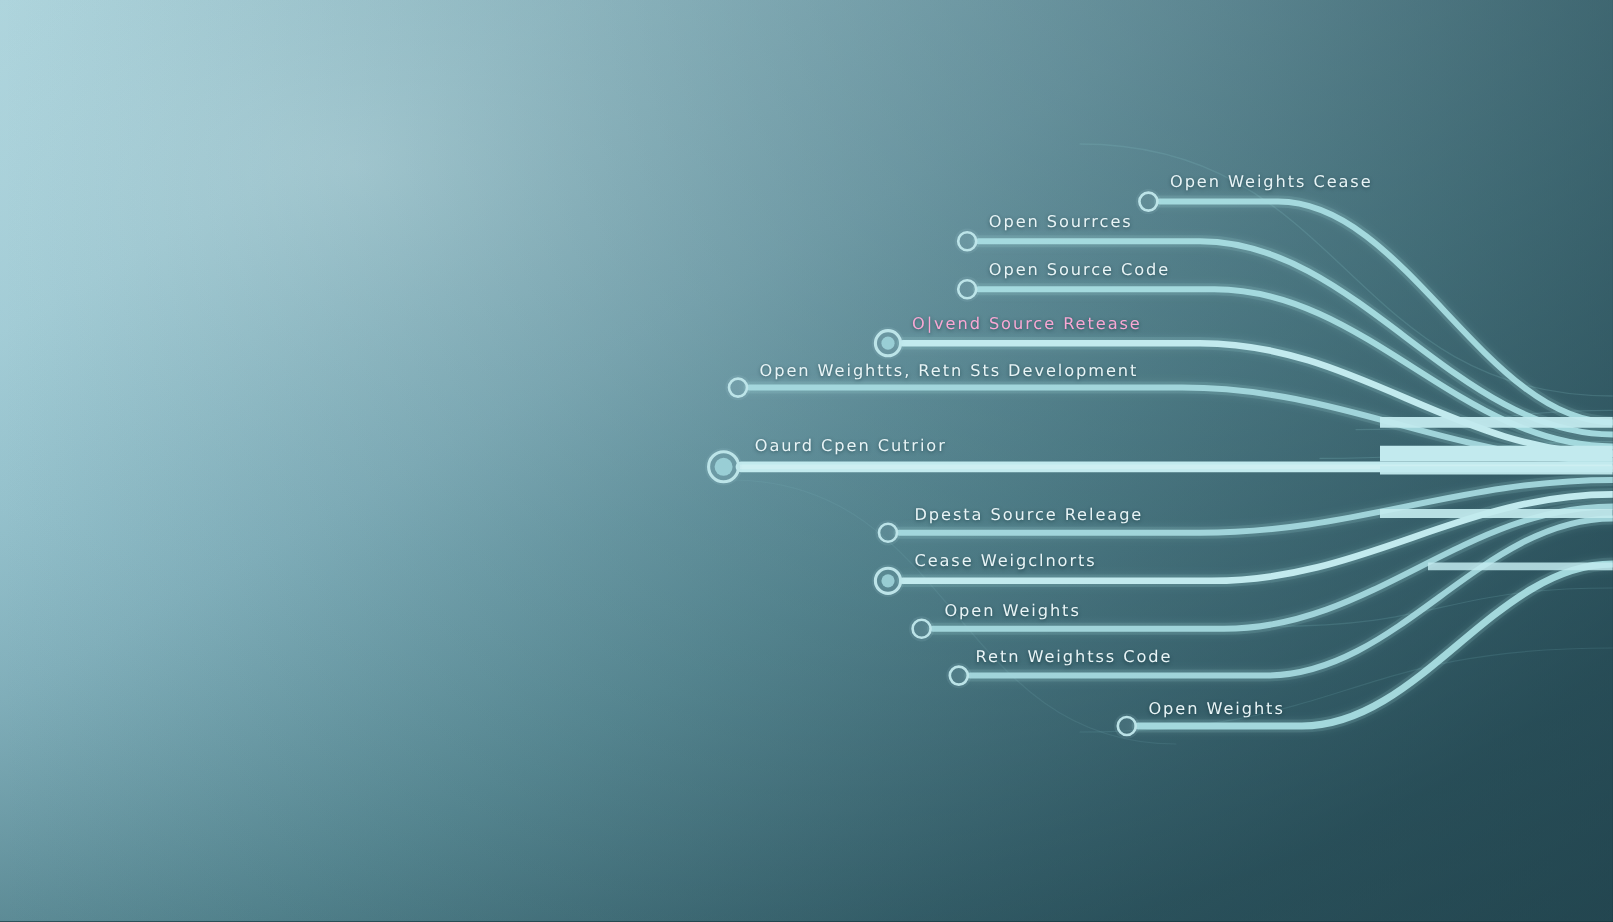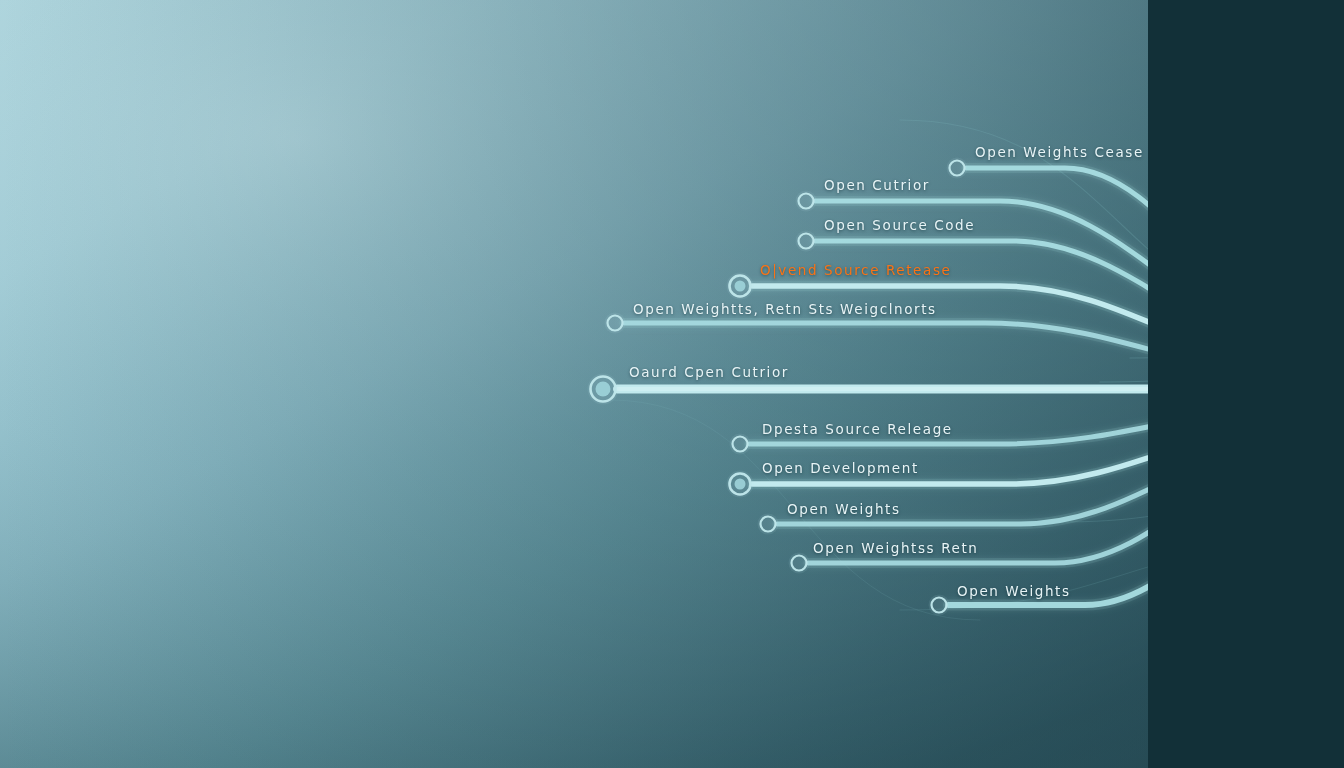--- a/index.html
+++ b/index.html
@@ -9,21 +9,21 @@
     background: #123038;
   }
   body {
     width: 1344px;
     height: 768px;
     overflow: hidden;
     font-family: "DejaVu Sans", sans-serif;
   }
   #stage {
     position: relative;
-    width: 1148px;
+    width: 1344px;
     height: 768px;
     overflow: hidden;
   }
   #canvas {
     position: absolute;
     inset: 0;
     width: 1344px;
     height: 768px;
     display: block;
   }
@@ -164,24 +164,24 @@
           <circle cx="799" cy="563" r="7.5" fill="none" stroke="#bfe6ea" stroke-width="2.2" stroke-opacity="0.97"></circle>
         </g>
         <g>
           <circle cx="939" cy="605" r="10.5" fill="#bfe6ea" fill-opacity="0.1"></circle>
           <circle cx="939" cy="605" r="7.5" fill="none" stroke="#bfe6ea" stroke-width="2.2" stroke-opacity="0.97"></circle>
         </g>
       </g>
   </svg>
   <div id="labels">
       <div class="node-label" style="left: 975px; top: 146px; font-size: 13.5px; letter-spacing: 1.6px; color: rgb(232, 244, 246);">Open Weights Cease</div>
-      <div class="node-label" style="left: 824px; top: 179px; font-size: 13.5px; letter-spacing: 1.6px; color: rgb(232, 244, 246);">Open Cutrior</div>
+      <div class="node-label" style="left: 824px; top: 179px; font-size: 13.5px; letter-spacing: 1.6px; color: rgb(232, 244, 246);">Open Sourrces</div>
       <div class="node-label" style="left: 824px; top: 219px; font-size: 13.5px; letter-spacing: 1.6px; color: rgb(232, 244, 246); text-align: center;">Open Source Code</div>
-      <div class="node-label" style="left: 760px; top: 264px; font-size: 13.5px; letter-spacing: 1.6px; color: #f97316;">O|vend Source Retease</div>
-      <div class="node-label" style="left: 633px; top: 303px; font-size: 13.5px; letter-spacing: 1.6px; color: rgb(232, 244, 246);">Open Weightts, Retn Sts Weigclnorts</div>
+      <div class="node-label" style="left: 760px; top: 264px; font-size: 13.5px; letter-spacing: 1.6px; color: #f9a8d4;">O|vend Source Retease</div>
+      <div class="node-label" style="left: 633px; top: 303px; font-size: 13.5px; letter-spacing: 1.6px; color: rgb(232, 244, 246);">Open Weightts, Retn Sts Development</div>
       <div class="node-label" style="left: 629px; top: 366px; font-size: 13.5px; letter-spacing: 1.6px; color: rgb(232, 244, 246);">Oaurd Cpen Cutrior</div>
       <div class="node-label" style="left: 762px; top: 423px; font-size: 13.5px; letter-spacing: 1.6px; color: rgb(232, 244, 246);">Dpesta Source Releage</div>
-      <div class="node-label" style="left: 762px; top: 462px; font-size: 13.5px; letter-spacing: 1.6px; color: rgb(232, 244, 246);">Open Development</div>
+      <div class="node-label" style="left: 762px; top: 462px; font-size: 13.5px; letter-spacing: 1.6px; color: rgb(232, 244, 246);">Cease Weigclnorts</div>
       <div class="node-label" style="left: 787px; top: 503px; font-size: 13.5px; letter-spacing: 1.6px; color: rgb(232, 244, 246);">Open Weights</div>
-      <div class="node-label" style="left: 813px; top: 542px; font-size: 13.5px; letter-spacing: 1.6px; color: rgb(232, 244, 246);">Open Weightss Retn</div>
+      <div class="node-label" style="left: 813px; top: 542px; font-size: 13.5px; letter-spacing: 1.6px; color: rgb(232, 244, 246);">Retn Weightss Code</div>
       <div class="node-label" style="left: 957px; top: 585px; font-size: 13.5px; letter-spacing: 1.6px; color: rgb(232, 244, 246);">Open Weights</div>
     </div>
 </div>
 
 </body></html>

